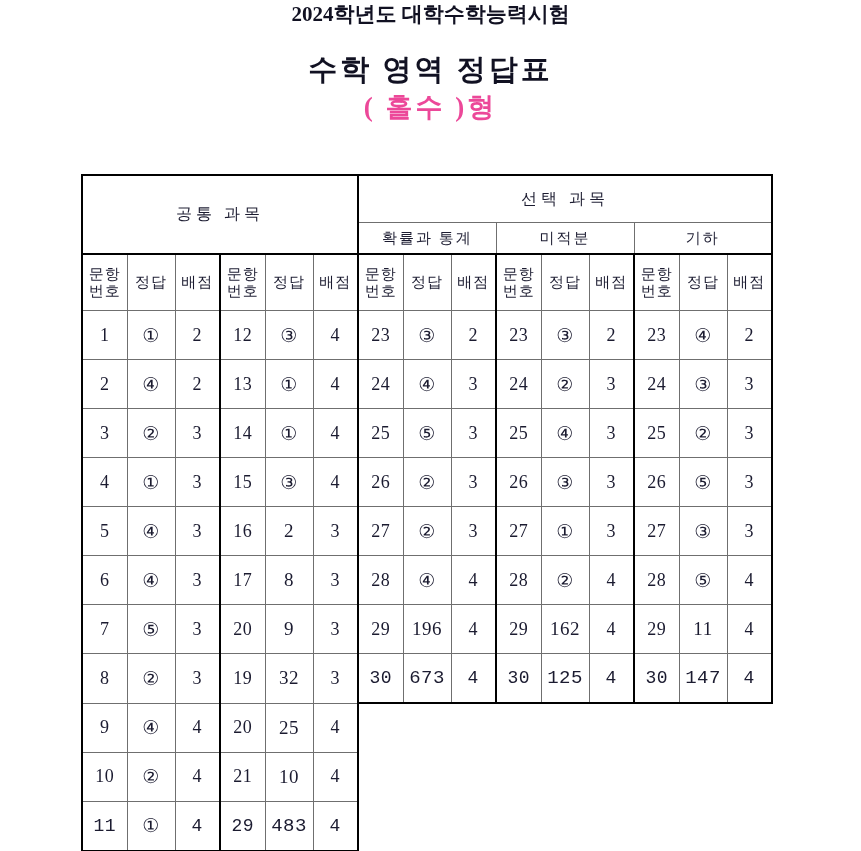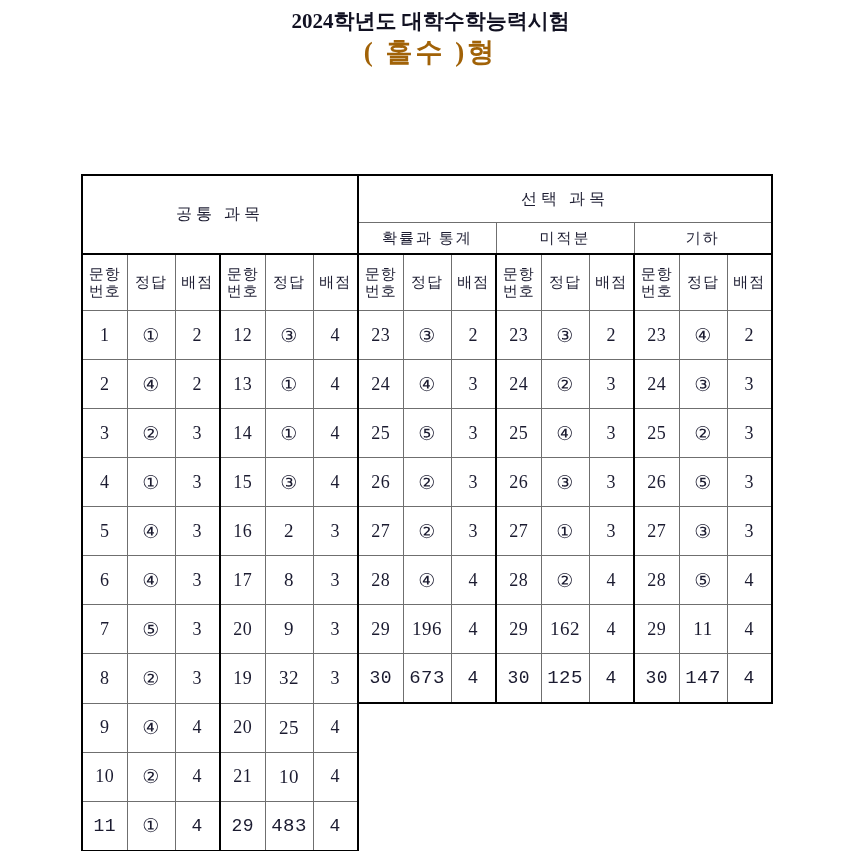--- a/index.html
+++ b/index.html
@@ -12,21 +12,21 @@
     height: 851px;
     font-family: "Liberation Serif", "DejaVu Serif", serif;
     color: #1a1a2e;
     position: relative;
     overflow: hidden;
   }
 
   
   .title-block {
     text-align: center;
-    padding-top: 8px;
+    padding-top: 1px;
   }
   .title-main {
     font-family: "Liberation Serif", "DejaVu Serif", serif;
     font-weight: bold;
     font-size: 21px;
     letter-spacing: 0px;
     color: #111122;
     line-height: 1.25;
   }
   .title-sub {
@@ -34,21 +34,21 @@
     font-size: 29px;
     letter-spacing: 3px;
     color: #111122;
     margin-top: 24px;
     line-height: 1.3;
   }
   .title-form {
     font-weight: bold;
     font-size: 27px;
     letter-spacing: 3px;
-    color: #a16207;
+    color: #ec4899;
     line-height: 1.25;
     margin-top: 2px;
   }
 
   
   .table-wrap {
     position: absolute;
     left: 81px;
     top: 174px;
     width: 692px;
@@ -112,20 +112,21 @@
     border: none !important;
     background: #ffffff;
   }
   td.circ { font-size: 19px; }
 </style>
 </head>
 <body>
 
 <div class="title-block">
   <div class="title-main">2024학년도 대학수학능력시험</div>
+  <div class="title-sub">수학 영역 정답표</div>
   <div class="title-form">( 홀수 )형</div>
 </div>
 
 <div class="table-wrap">
   <table class="answer-table">
     <colgroup>
       <col class="c-num">
         <col class="c-ans">
         <col class="c-pts">
       <col class="c-num">

